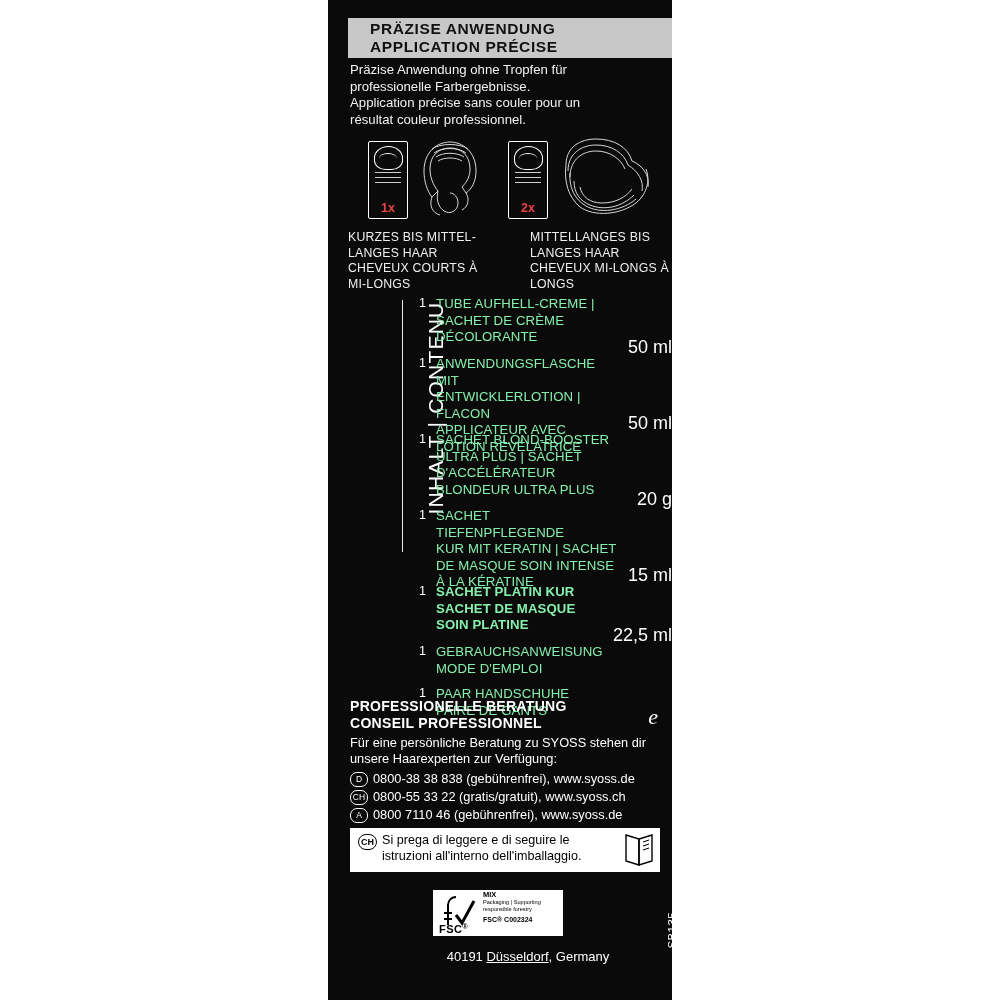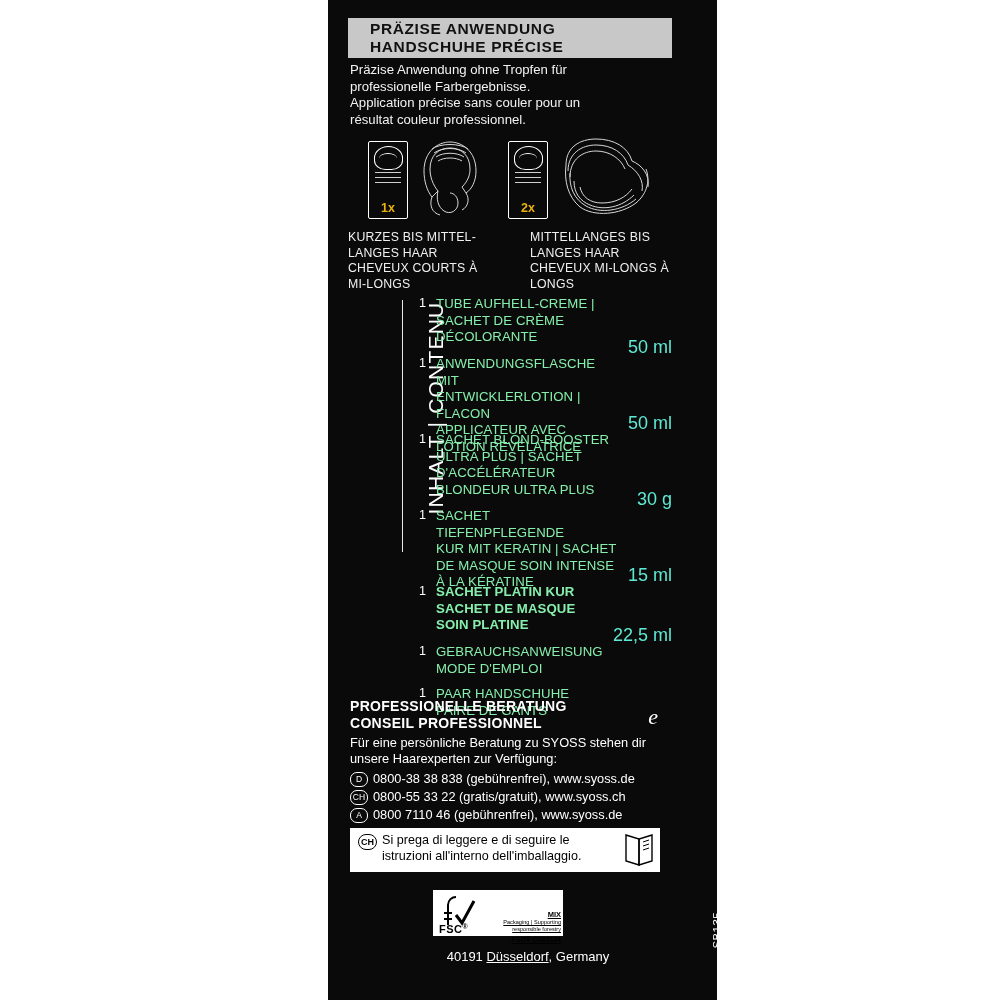--- a/index.html
+++ b/index.html
@@ -20,21 +20,20 @@
   
   .panel {
     position: absolute;
     left: 328px;
     top: 0px;
     width: 344px;
     height: 1000px;
     background: #0a0a0a;
     color: #ffffff;
     overflow: hidden;
-    padding-left: 45px;
   }
   .panel-inner {
     position: absolute;
     left: 0; top: 0; right: 0; bottom: 0;
   }
 
   
   .header-band {
     position: absolute;
     left: 20px;
@@ -114,21 +113,21 @@
     margin-bottom: 4px;
   }
   .tube .qty {
     position: absolute;
     left: 0;
     bottom: 3px;
     width: 100%;
     text-align: center;
     font-size: 12.5px;
     font-weight: bold;
-    color: #eab308;
+    color: #ef4444;
   }
   .hair {
     position: absolute;
     width: 72px;
     height: 82px;
   }
   .hair svg { display: block; }
 
   .captions {
     position: absolute;
@@ -202,21 +201,21 @@
     line-height: 16.6px;
     letter-spacing: 0.1px;
     color: #86efac;
     width: 185px;
   }
   .row .amt {
     position: absolute;
     right: 0px;
     bottom: -2px;
     font-size: 18px;
-    color: #5eead4;
+    color: #ffffff;
     white-space: nowrap;
   }
   .row .e-mark {
     position: absolute;
     right: 14px;
     bottom: -4px;
     font-size: 22px;
     font-family: "Liberation Serif", serif;
     font-style: italic;
     color: #ffffff;
@@ -323,24 +322,23 @@
     position: absolute;
     left: 6px;
     bottom: 1px;
     font-size: 11px;
     font-weight: bold;
     letter-spacing: 0.5px;
   }
   .fsc .fsc-right {
     position: absolute;
     left: 50px;
-    top: 20px;
+    top: 0;
     width: 78px;
-    text-align: right;
-    text-decoration: underline;
+    text-align: left;
   }
   .fsc .fsc-right .mix { font-size: 7.5px; font-weight: bold; }
   .fsc .fsc-right .desc { font-size: 5.6px; line-height: 7px; }
   .fsc .fsc-right .code { font-size: 7px; font-weight: bold; margin-top: 3px; }
 
   .addr {
     position: absolute;
     left: 80px;
     top: 948px;
     width: 240px;
@@ -366,21 +364,21 @@
 <body>
 
 <div id="page">
 
   <div class="panel">
     <div class="panel-inner">
 
       <div class="header-band">
         <div class="hb-text">
           <div>PRÄZISE ANWENDUNG</div>
-          <div>HANDSCHUHE PRÉCISE</div>
+          <div>APPLICATION PRÉCISE</div>
         </div>
       </div>
 
       <div class="intro" style="white-space: pre-line;">Präzise Anwendung ohne Tropfen für professionelle Farbergebnisse.
 Application précise sans couler pour un résultat couleur professionnel.</div>
 
       <div class="illus">
 
         <div class="tube" style="left: 22px; top: 6px;">
           <div class="cap"></div>
@@ -467,21 +465,21 @@
 LOTION RÉVÉLATRICE</div>
             <div class="amt">50 ml</div>
           </div>
 
           <div class="row" style="height: 76px;">
             <div class="num">1</div>
             <div class="txt" style="white-space: pre-line;">SACHET BLOND-BOOSTER
 ULTRA PLUS | SACHET
 D'ACCÉLÉRATEUR
 BLONDEUR ULTRA PLUS</div>
-            <div class="amt">30 g</div>
+            <div class="amt">20 g</div>
           </div>
 
           <div class="row" style="height: 76px;">
             <div class="num">1</div>
             <div class="txt" style="white-space: pre-line;">SACHET TIEFENPFLEGENDE
 KUR MIT KERATIN | SACHET
 DE MASQUE SOIN INTENSE
 À LA KÉRATINE</div>
             <div class="amt">15 ml</div>
           </div>

